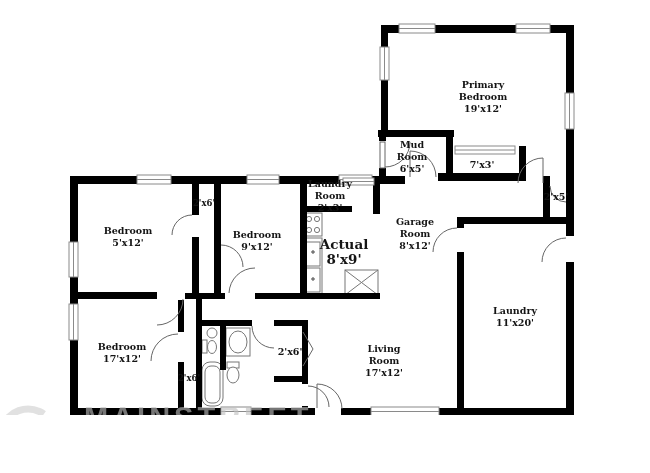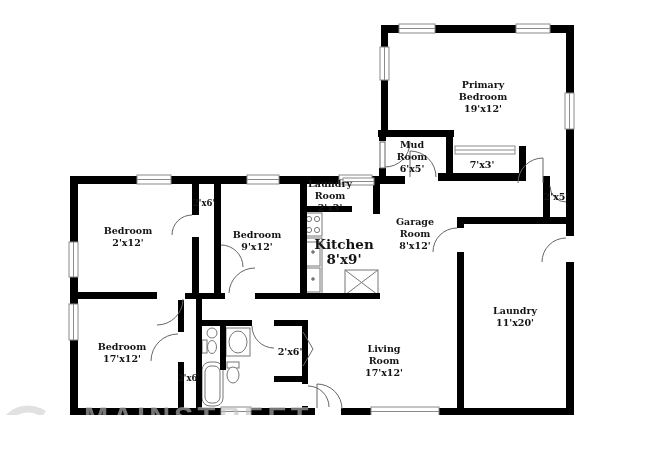--- a/index.html
+++ b/index.html
@@ -184,28 +184,28 @@
   <div class="room-label" style="left:330px;top:196px">
     <span>Laundry</span>
       <span>Room</span>
       <span>2'x3'</span>
   </div>
   <div class="room-label" style="left:556px;top:197px">
     <span>2'x5'</span>
   </div>
   <div class="room-label" style="left:128px;top:237px">
     <span>Bedroom</span>
-      <span>2'x12'</span>
+      <span>5'x12'</span>
   </div>
   <div class="room-label" style="left:257px;top:241px">
     <span>Bedroom</span>
       <span>9'x12'</span>
   </div>
   <div class="room-label big" style="left:344px;top:252px">
-    <span>Kitchen</span>
+    <span>Actual</span>
       <span>8'x9'</span>
   </div>
   <div class="room-label" style="left:415px;top:234px">
     <span>Garage</span>
       <span>Room</span>
       <span>8'x12'</span>
   </div>
   <div class="room-label" style="left:515px;top:317px">
     <span>Laundry</span>
       <span>11'x20'</span>

